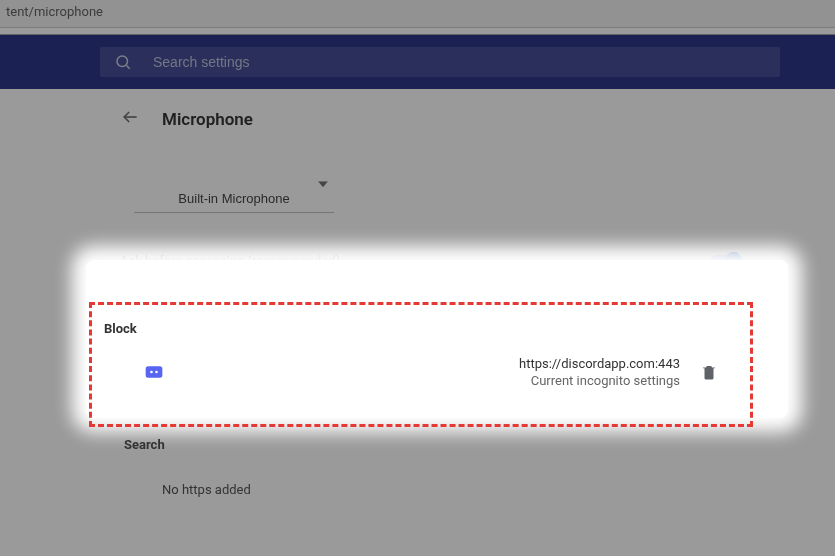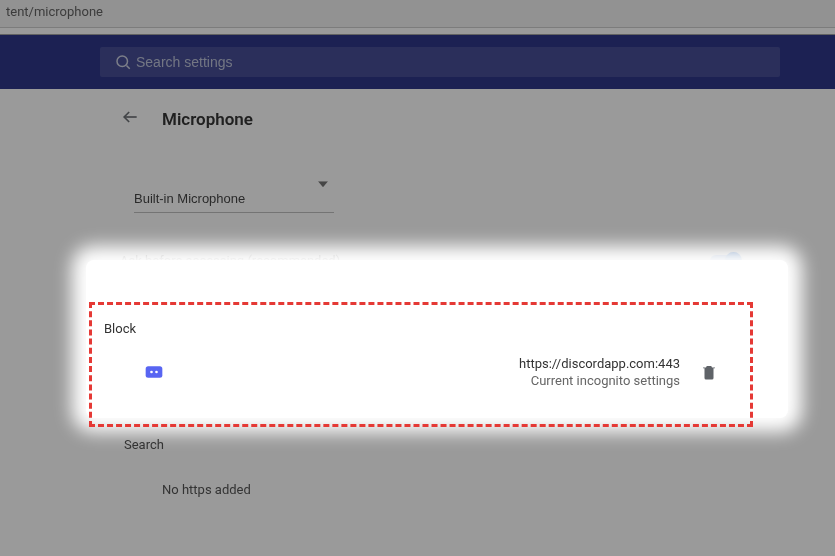--- a/index.html
+++ b/index.html
@@ -31,21 +31,21 @@
   }
   .search-box {
     margin-left: 100px;
     width: 680px;
     height: 30px;
     background: rgba(255,255,255,0.12);
     border-radius: 2px;
     display: flex;
     align-items: center;
     padding: 0 14px;
-    gap: 4px;
+    gap: 21px;
   }
   .search-box svg { flex-shrink: 0; }
   .search-input {
     background: transparent;
     border: none;
     outline: none;
     color: #c8cde0;
     font-size: 14px;
     width: 100%;
   }
@@ -76,20 +76,21 @@
     margin: 42px 0 0 14px;
     width: 200px;
     border: none;
     border-bottom: 1px solid #bbb;
     background: transparent;
     font-size: 13px;
     color: #333;
     padding: 4px 0 6px 0;
     appearance: none;
     outline: none;
+    text-align: center;
   }
   .select-wrap {
     position: relative;
     display: inline-block;
   }
   .select-caret {
     position: absolute;
     right: 6px;
     top: 50%;
     transform: translateY(-35%);
@@ -126,21 +127,21 @@
   .highlight-box {
     margin-top: 34px;
     margin-left: -11px;
     width: 664px;
     border: 3px dashed #e53935;
     padding: 10px 10px 30px 10px;
     position: relative;
   }
   .block-header, .allow-header {
     font-size: 13px;
-    font-weight: 400;
+    font-weight: 700;
     color: #333;
     padding: 6px 0 10px 2px;
   }
   .allow-header { padding-top: 4px; margin-left: 2px; }
   .site-row {
     display: flex;
     align-items: center;
     padding: 10px 18px 6px 42px;
     gap: 20px;
   }

